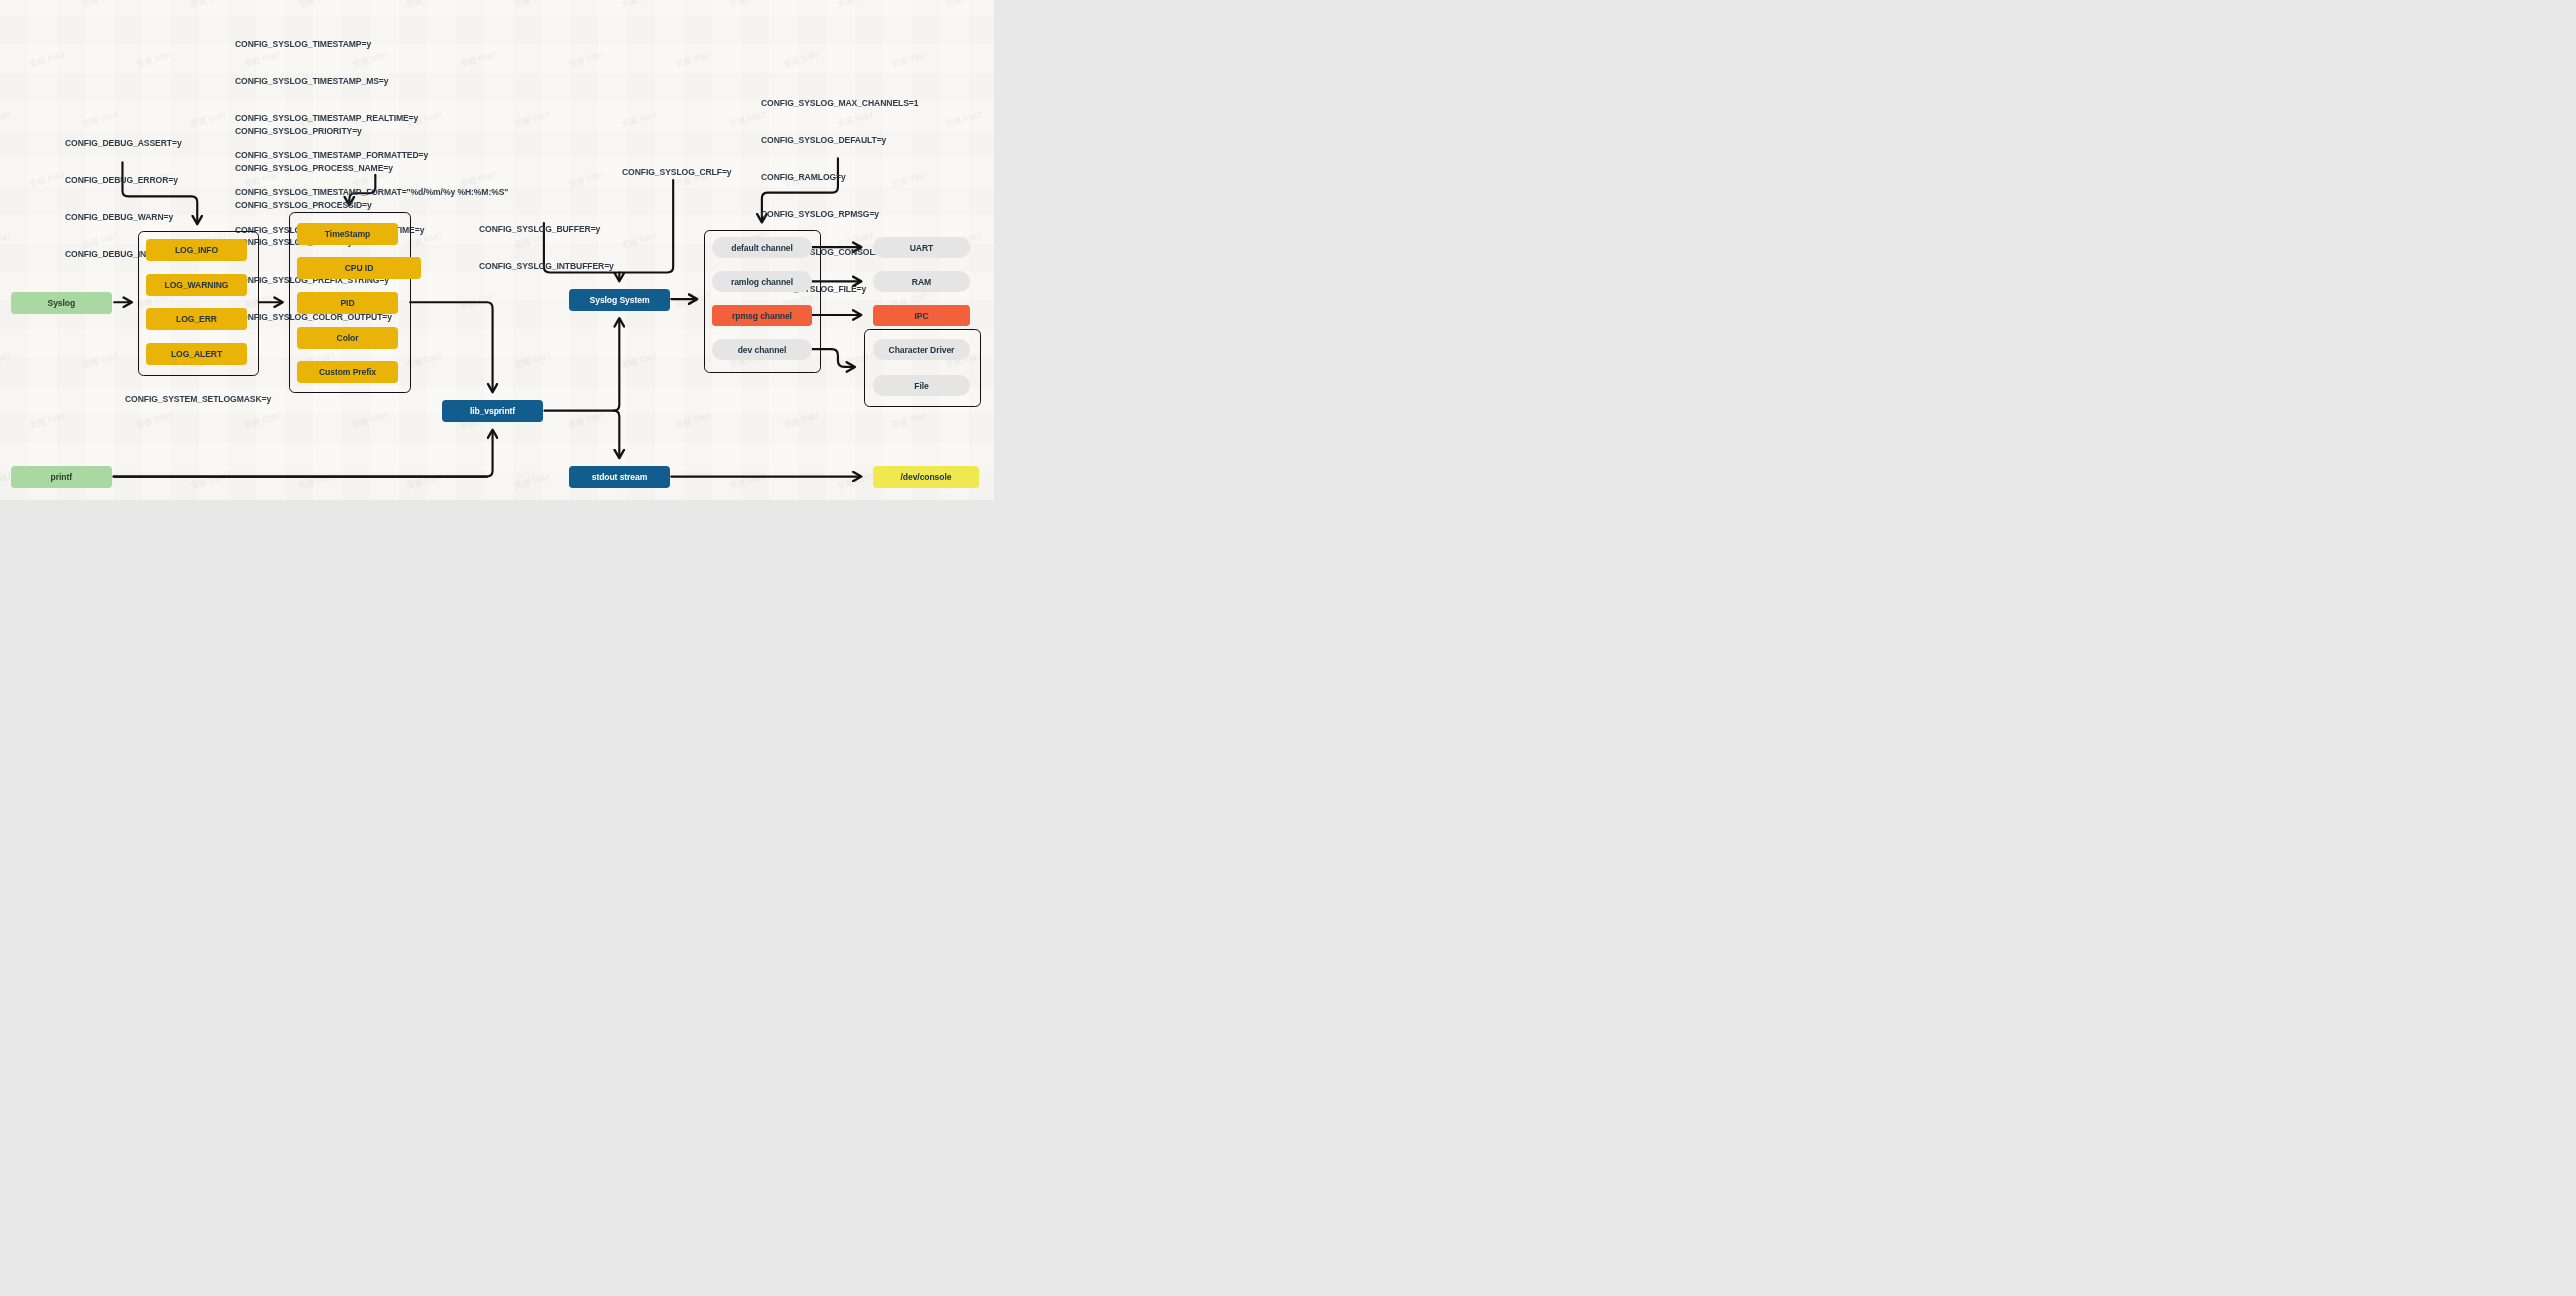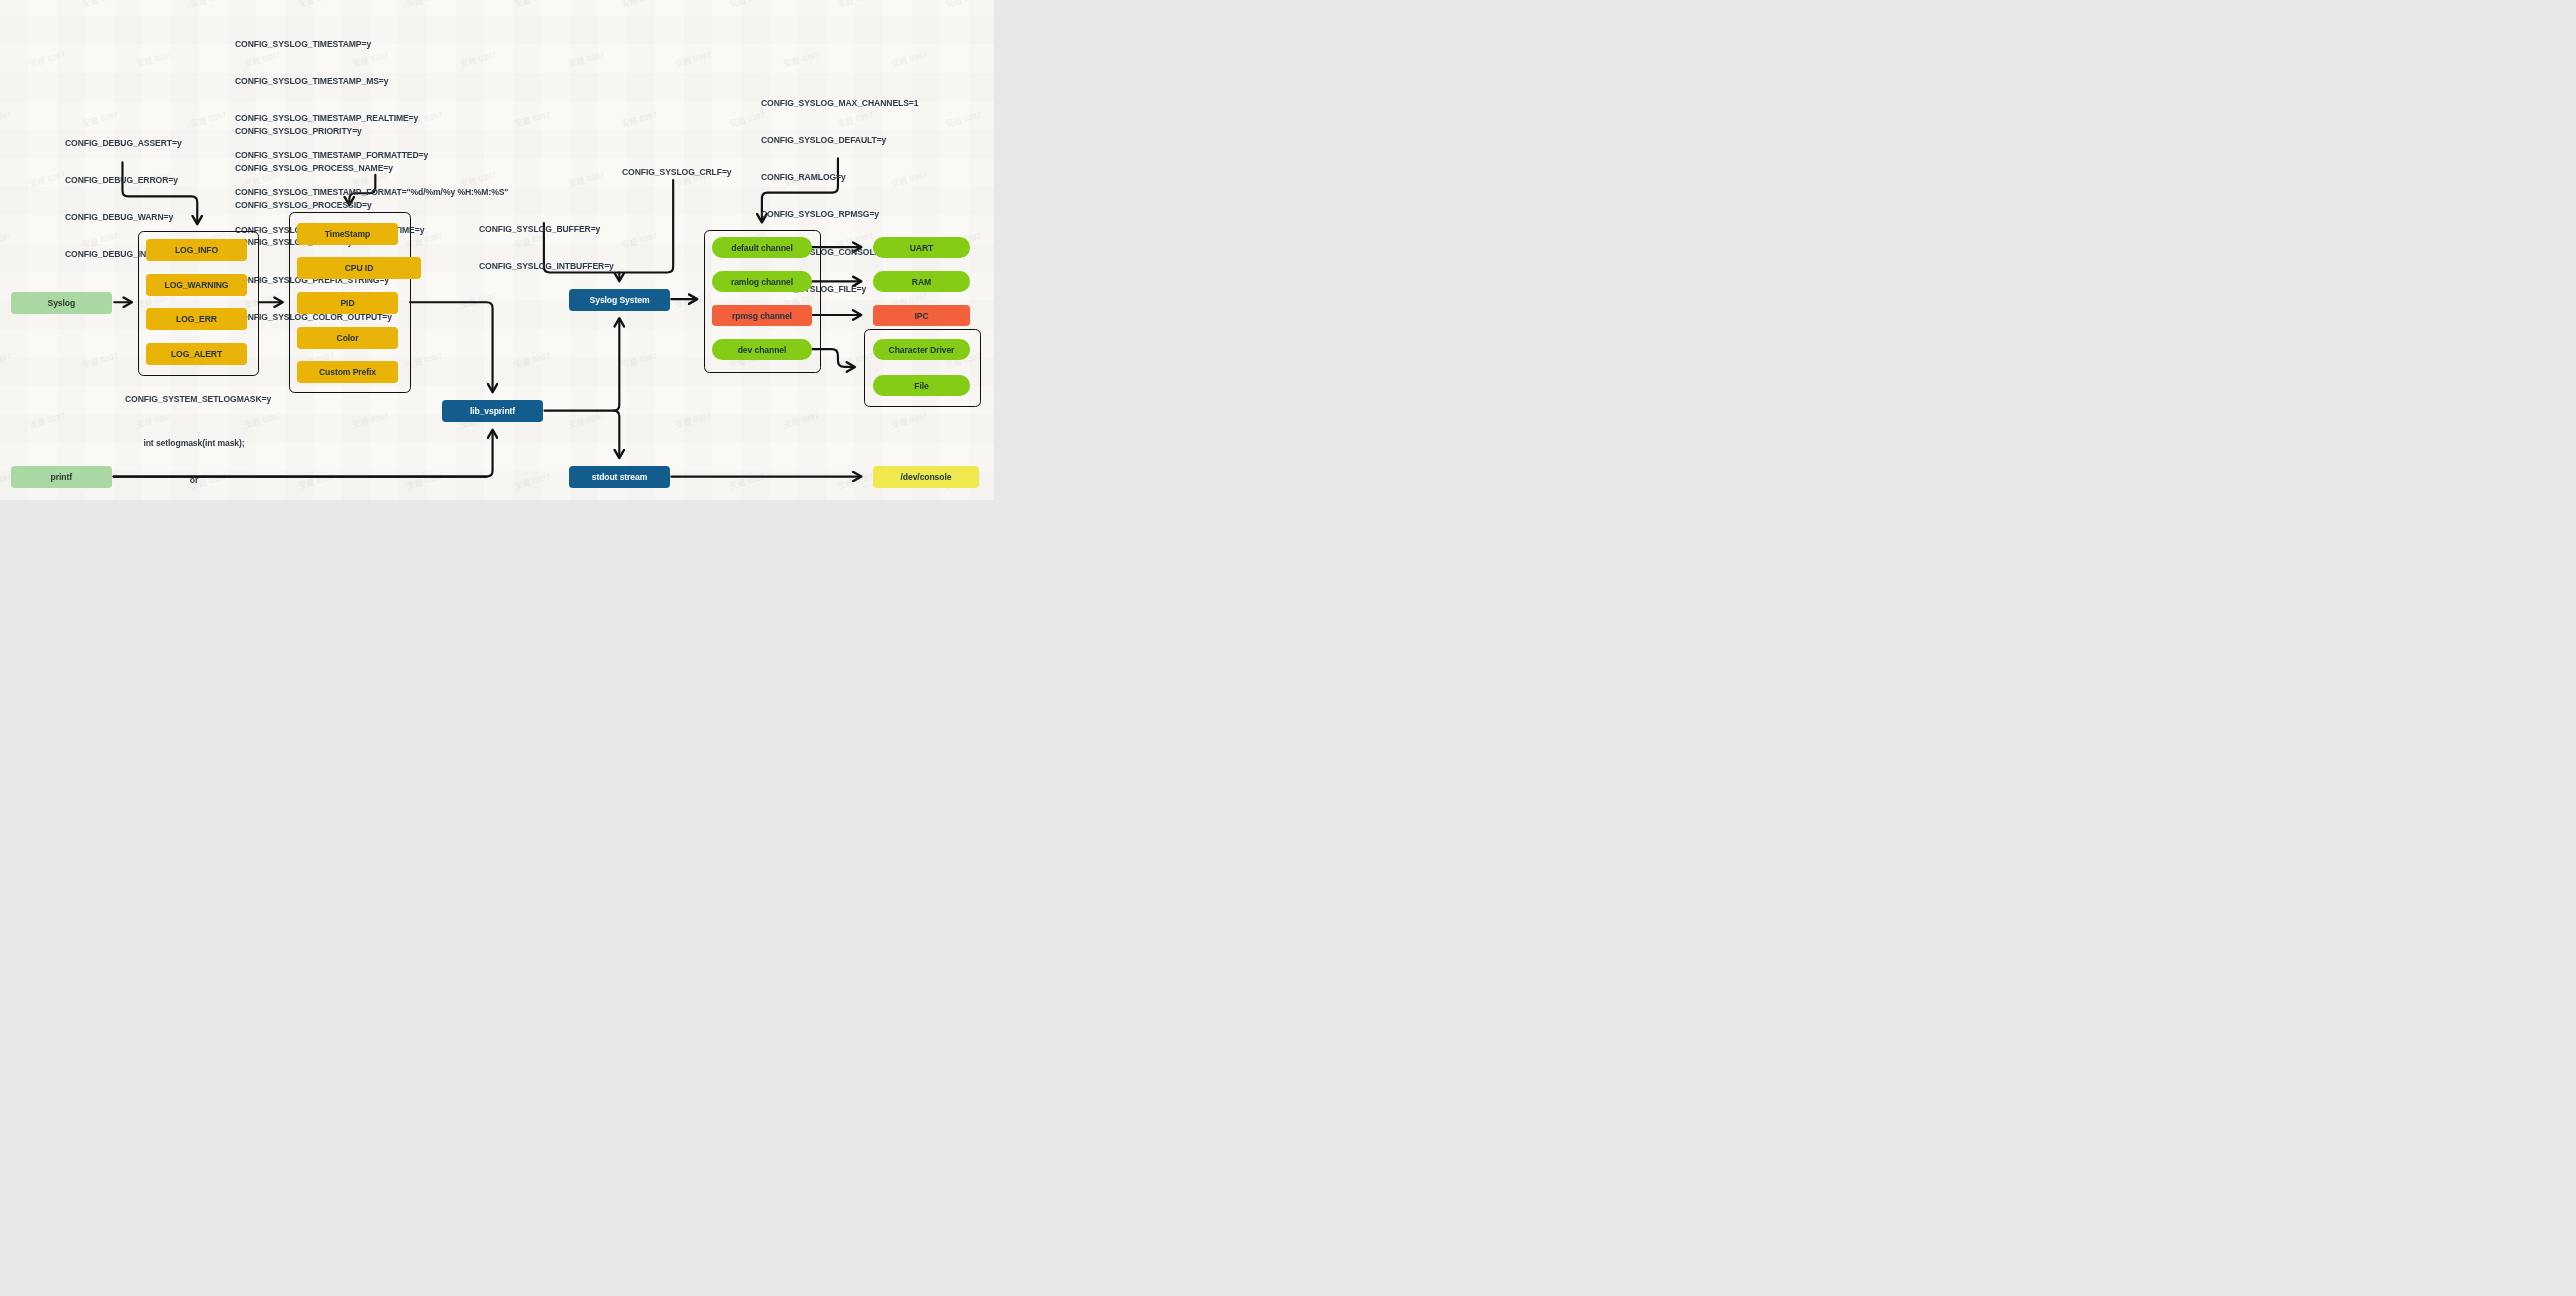--- a/index.html
+++ b/index.html
@@ -23,21 +23,21 @@
     position:absolute;font-weight:bold;font-size:8.6px;line-height:12.4px;
     color:#2e3c49;letter-spacing:-0.1px;white-space:pre;
   }
   .cfg.center{text-align:center;}
   .node{
     position:absolute;display:flex;align-items:center;justify-content:center;
     font-weight:bold;font-size:8.6px;color:#233642;border-radius:3.8px;
     letter-spacing:-0.1px;
   }
   .cyan{background:#eab308;}
-  .teal{background:#84cc16;border-radius:10px;}
+  .teal{background:#e5e5e5;border-radius:10px;}
   .orange{background:#f2603c;}
   .green{background:#a9d8a3;color:#2b3b2e;}
   .yellow{background:#efe94f;}
   .darkblue{background:#135d8e;color:#ffffff;}
   .container{
     position:absolute;border:1.6px solid #111;border-radius:5.7px;background:transparent;
   }
   svg#wires{position:absolute;left:0;top:0;pointer-events:none;}
 </style>
 </head>
@@ -197,25 +197,20 @@
   </div>
 
   <div class="cfg" style="left:622px;top:166px">CONFIG_SYSLOG_CRLF=y</div>
 
   <div class="cfg" style="left:479px;top:198px">
     <div>CONFIG_SYSLOG_BUFFER=y</div>
     <div>CONFIG_SYSLOG_INTBUFFER=y</div>
   </div>
 
   <div class="cfg" style="left:125px;top:393px">CONFIG_SYSTEM_SETLOGMASK=y</div>
-  <div class="cfg center" style="left:125px;top:412px;width:138px">
-    <div>int setlogmask(int mask);</div>
-    <div>or</div>
-    
-  </div>
 
   <div class="node green" style="left:10.8px;top:292px;width:101px;height:22px">Syslog</div>
   <div class="node green" style="left:10.8px;top:466px;width:101px;height:22px">printf</div>
 
   <div class="container" style="left:138px;top:231px;width:119px;height:143px"></div>
   <div class="node cyan" style="left:146px;top:239px;width:101px;height:22px">LOG_INFO</div>
   <div class="node cyan" style="left:146px;top:274px;width:101px;height:22px">LOG_WARNING</div>
   <div class="node cyan" style="left:146px;top:308px;width:101px;height:22px">LOG_ERR</div>
   <div class="node cyan" style="left:146px;top:343px;width:101px;height:22px">LOG_ALERT</div>
 

